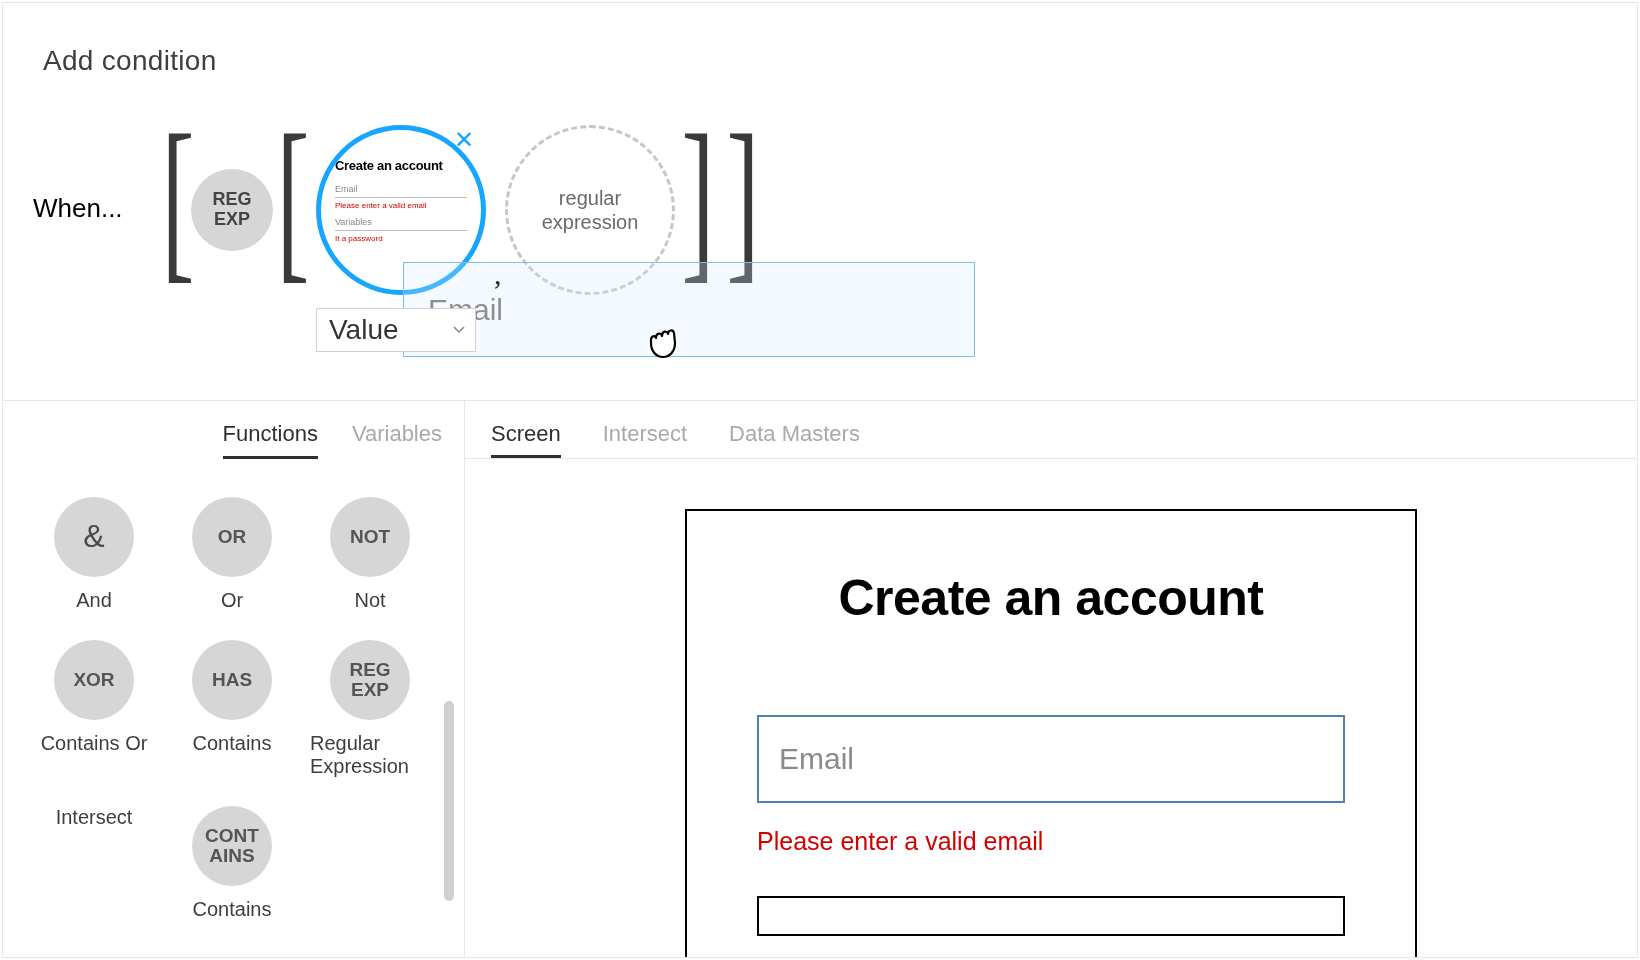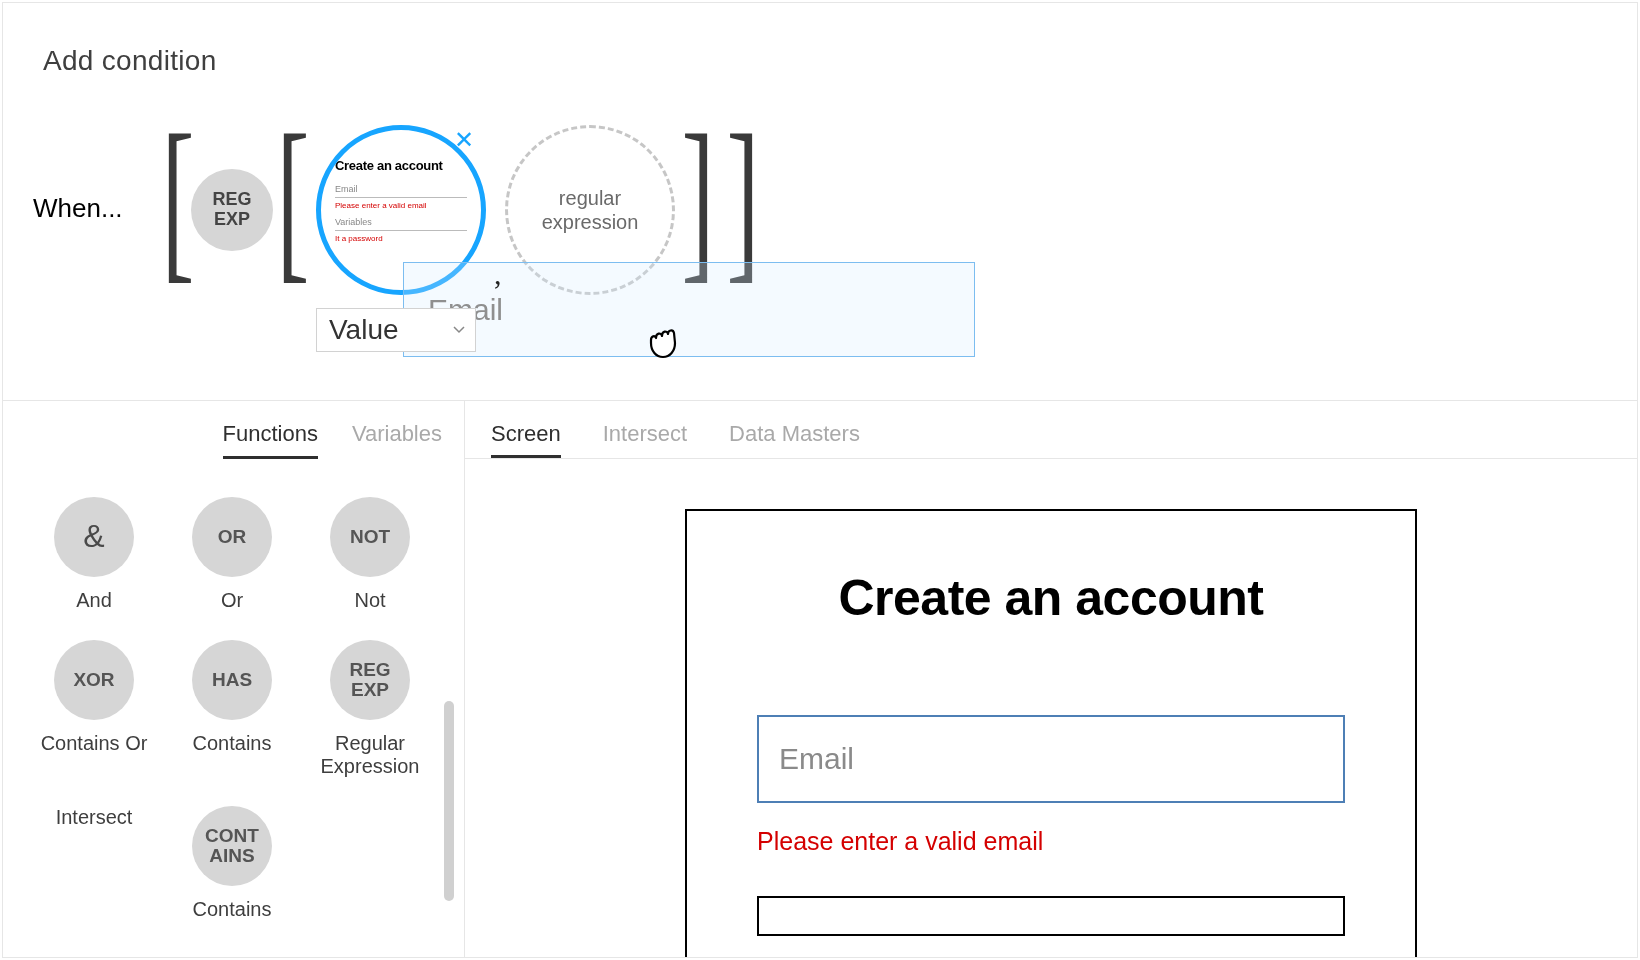--- a/index.html
+++ b/index.html
@@ -214,21 +214,21 @@
     display: flex;
     align-items: center;
     justify-content: center;
     font-size: 19px;
     font-weight: 600;
     color: #555;
     text-align: center;
     line-height: 1.05;
   }
   .fn-circle.amp { font-size: 32px; font-weight: 500; color:#4a4a4a; }
-  .fn-label { font-size: 20px; color: #3e3e3e; text-align: center; line-height: 1.15; max-width: 120px; }
+  .fn-label { font-size: 20px; color: #3e3e3e; text-align: left; line-height: 1.15; max-width: 120px; }
   .scroll-ind {
     position: absolute;
     right: 10px;
     top: 300px;
     width: 10px;
     height: 200px;
     background: #d0d0d0;
     border-radius: 5px;
   }
 

